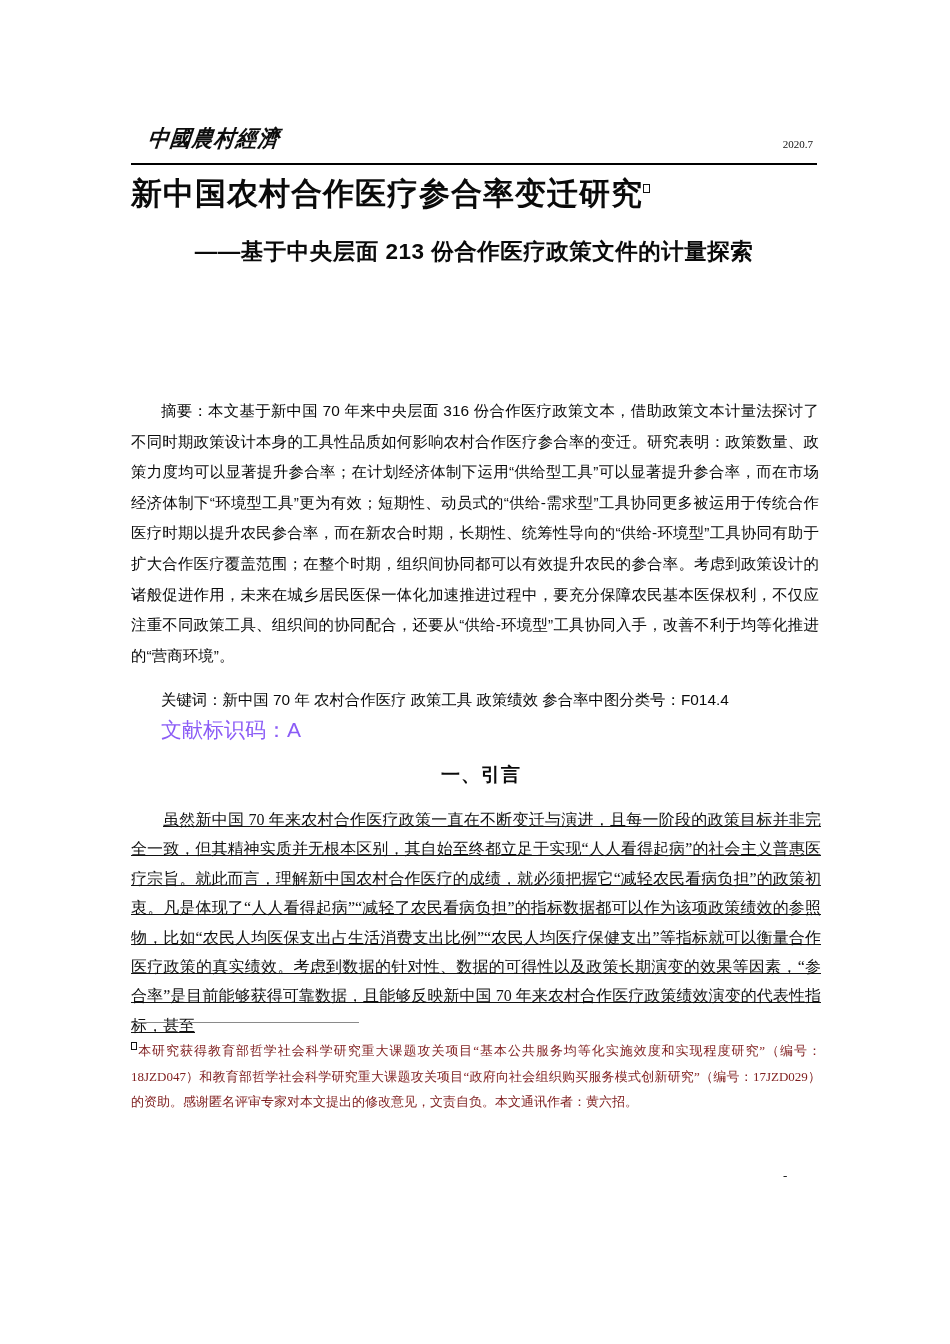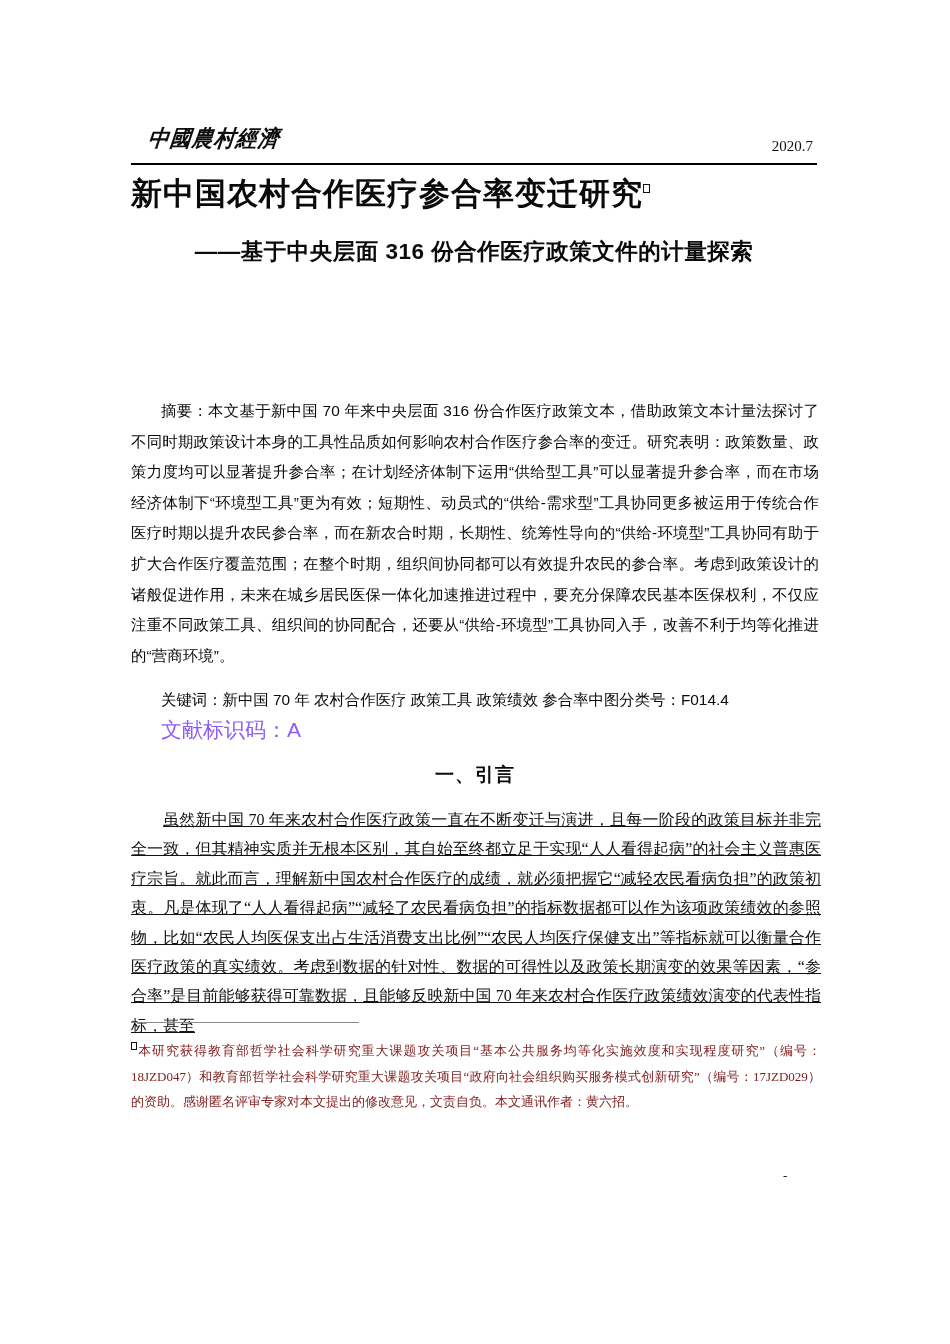--- a/index.html
+++ b/index.html
@@ -43,21 +43,21 @@
     letter-spacing: 1px;
     color: #0d0d0d;
     transform: skewX(-6deg) scaleY(1.08);
     white-space: nowrap;
   }
   .masthead-issue {
     position: absolute;
     right: 4px;
     top: 12px;
     font-family: "Liberation Serif", "DejaVu Serif", serif;
-    font-size: 15px;
+    font-size: 11px;
     color: #111;
     white-space: nowrap;
   }
   .masthead-rule {
     position: absolute;
     left: 131px;
     top: 163px;
     width: 686px;
     height: 0;
     border-top: 2px solid #000;
@@ -150,21 +150,21 @@
     font-family: Liberation Sans, sans-serif;
     font-size: 21px;
     line-height: 30.6px;
     color: #8b5cf6;
     text-indent: 30px;
   }
 
   
   .section-heading {
     position: absolute;
-    left: 131px;
+    left: 137px;
     top: 762px;
     width: 688px;
     text-align: center;
     font-family: "Liberation Sans", "DejaVu Sans", sans-serif;
     font-size: 19px;
     font-weight: bold;
     letter-spacing: 1px;
     color: #0a0a0a;
   }
 
@@ -237,21 +237,21 @@
 <div class="page">
 
   <div class="masthead-row">
     <div class="masthead-logo">中國農村經濟</div>
     <div class="masthead-issue">2020.7</div>
   </div>
   <div class="masthead-rule"></div>
 
   <div class="title-main"><span>新中国农村合作医疗参合率变迁研究</span><span class="fn-mark"><span class="tofu"></span></span></div>
 
-  <div class="title-sub">——基于中央层面 316 份合作医疗政策文件的计量探索</div>
+  <div class="title-sub">——基于中央层面 213 份合作医疗政策文件的计量探索</div>
 
 
   <div class="abstract">摘要：本文基于新中国 70 年来中央层面 316 份合作医疗政策文本，借助政策文本计量法探讨了不同时期政策设计本身的工具性品质如何影响农村合作医疗参合率的变迁。研究表明：政策数量、政策力度均可以显著提升参合率；在计划经济体制下运用“供给型工具”可以显著提升参合率，而在市场经济体制下“环境型工具”更为有效；短期性、动员式的“供给-需求型”工具协同更多被运用于传统合作医疗时期以提升农民参合率，而在新农合时期，长期性、统筹性导向的“供给-环境型”工具协同有助于扩大合作医疗覆盖范围；在整个时期，组织间协同都可以有效提升农民的参合率。考虑到政策设计的诸般促进作用，未来在城乡居民医保一体化加速推进过程中，要充分保障农民基本医保权利，不仅应注重不同政策工具、组织间的协同配合，还要从“供给-环境型”工具协同入手，改善不利于均等化推进的“营商环境”。</div>
 
   <div class="keywords">关键词：新中国 70 年 农村合作医疗 政策工具 政策绩效 参合率中图分类号：F014.4</div>
 
   <div class="doc-code">文献标识码：A</div>
 
   <div class="section-heading">一、引言</div>
 

